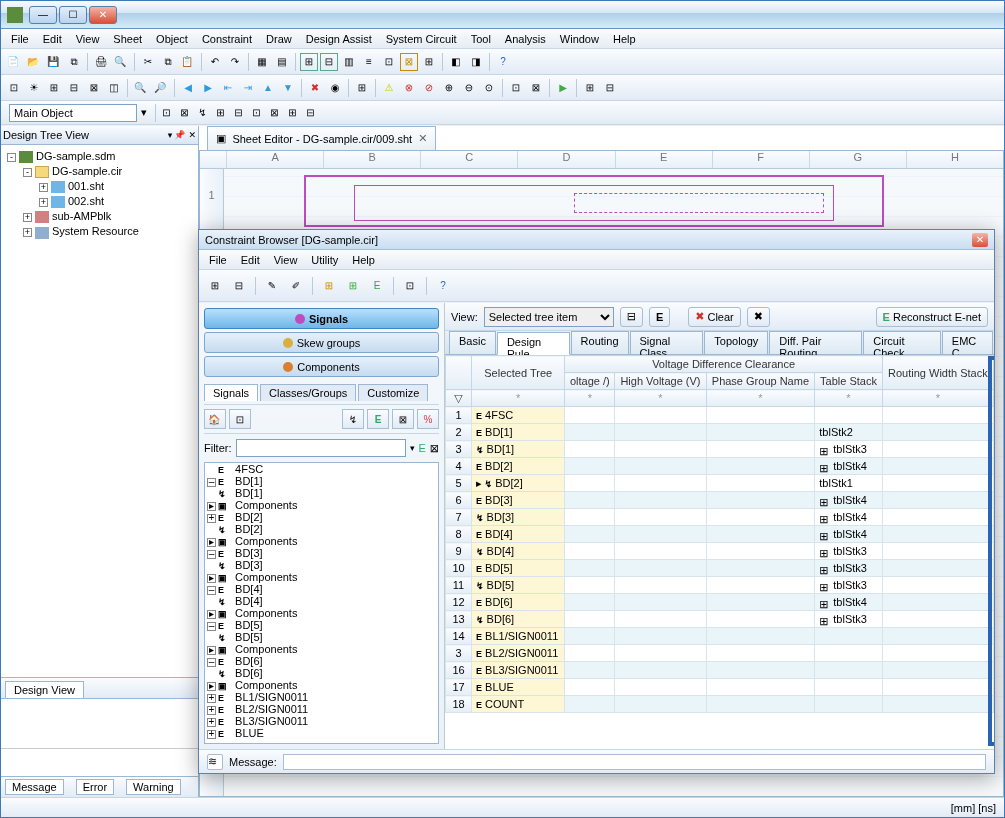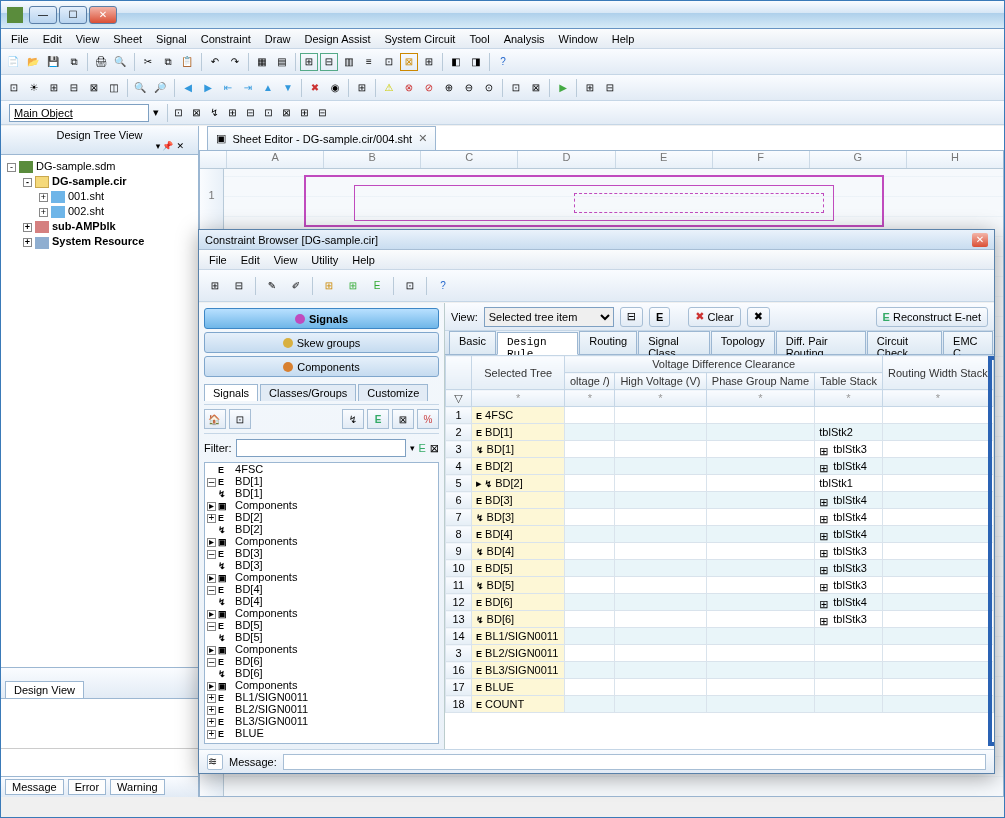--- a/index.html
+++ b/index.html
@@ -15,43 +15,43 @@
 .titlebar .win-btn.close { background: linear-gradient(#f3b5a9, #da4f35); color: #fff; }
 
 .menubar { height: 20px; background: linear-gradient(#fbfcfd, #e5ecf4); display: flex; align-items: center; padding: 0 4px; gap: 2px; border-bottom: 1px solid #c9d7e6; }
 .menubar span { padding: 2px 6px; }
 
 .toolbar { height: 26px; background: linear-gradient(#fafcff, #e2ebf5); border-bottom: 1px solid #c5d6e6; display: flex; align-items: center; padding: 0 4px; gap: 2px; }
 .tb-btn { width: 18px; height: 18px; border: 1px solid transparent; display: inline-flex; align-items: center; justify-content: center; font-size: 10px; }
 .tb-sep { width: 1px; height: 18px; background: #b9cad9; margin: 0 2px; }
 
 .obj-bar { height: 24px; background: linear-gradient(#fafcff,#e2ebf5); border-bottom: 1px solid #c5d6e6; display:flex; align-items:center; padding:0 8px; }
-.obj-bar input { width: 140px; height: 18px; border:1px solid #7ea0c2; padding:0 4px;text-decoration:underline; }
+.obj-bar input { width: 128px; height: 18px; border:1px solid #7ea0c2; padding:0 4px; }
 
 .main-body { display: flex; position: absolute; top: 125px; left: 0; right: 0; bottom: 20px; }
 .left-panel { width: 198px; background: #fff; border-right: 1px solid #9cb7d2; display:flex; flex-direction:column; }
-.panel-tab { background: linear-gradient(#fafcff,#d9e6f3); border-bottom:1px solid #9cb7d2; padding:3px 14px; font-size:11px; display:flex; align-items:center;flex-direction:column; }
+.panel-tab { background: linear-gradient(#fafcff,#d9e6f3); border-bottom:1px solid #9cb7d2; padding:3px 2px; font-size:11px; display:flex; align-items:center; }
 .panel-tab .pin { margin-left:auto; font-size:9px; }
 .tree { flex:1; padding:4px 6px; overflow:auto; background:#fff; }
 .tree-item { padding:1px 0 1px 0; white-space:nowrap; }
 .tree-item .exp { display:inline-block; width:9px; height:9px; border:1px solid #888; text-align:center; line-height:7px; font-size:9px; margin-right:3px; }
 .tree-item .ico { display:inline-block; width:14px; height:12px; margin-right:3px; vertical-align:middle; }
 .ico-sdm { background:#5a8c3c; }
 .ico-folder { background:#f5d97a; border:1px solid #c9a84f; }
 .ico-sht { background:#6eb5e8; }
 .ico-blk { background:#d58080; }
 .ico-res { background:#8faed0; }
-.indent1 { padding-left: 16px; font-weight: bold; }
+.indent1 { padding-left: 16px; }
 .indent2 { padding-left: 32px; }
 
-.lp-tabs { border-top:1px solid #9cb7d2; background:linear-gradient(#fafcff,#e2ebf5); padding:13px 4px 0;text-decoration:underline; }
+.lp-tabs { border-top:1px solid #9cb7d2; background:linear-gradient(#fafcff,#e2ebf5); padding:3px 4px 0;text-decoration:underline; }
 .lp-tabs .tab { display:inline-block; border:1px solid #9cb7d2; border-bottom:none; padding:2px 8px; background:#fff; }
 .console-lbl { background:linear-gradient(#fafcff,#d9e6f3); border-top:1px solid #9cb7d2; padding:3px 6px; }
 .console-body { height:28px; border-top:1px solid #ccc; background:#fff; }
-.msg-tabs { background:linear-gradient(#fafcff,#e2ebf5); border-top:1px solid #9cb7d2; padding:2px 4px; display:flex; gap:4px; align-items:center; }
+.msg-tabs { background:linear-gradient(#fafcff,#e2ebf5); border-top:1px solid #9cb7d2; padding:2px 4px; display:flex; gap:12px; align-items:center; }
 .msg-tabs .mtab { border:1px solid #9cb7d2; padding:1px 6px; background:#fdfdfd; }
 
 .sheet-area { flex:1; background:#fff; position:relative; }
 .sheet-tab { position:absolute; top:0; left:8px; height:24px; display:flex; align-items:center; border:1px solid #9cb7d2; border-bottom:none; background:linear-gradient(#fdfeff,#e7f0f8); padding:0 8px; gap:6px; }
 .sheet-tab .x { color:#666; }
 .sheet-canvas { position:absolute; top:24px; left:0; right:0; bottom:0; border:1px solid #9cb7d2; background:#fff; }
 .ruler-h { height:18px; background:linear-gradient(#fafcff,#e8f0f8); border-bottom:1px solid #b8cad9; display:flex; padding-left:26px; }
 .ruler-h span { flex:1; text-align:center; color:#777; border-left:1px solid #cbd9e6; }
 .ruler-v { position:absolute; top:18px; left:0; width:24px; bottom:0; background:linear-gradient(90deg,#fafcff,#e8f0f8); border-right:1px solid #b8cad9; color:#777; text-align:center; padding-top:20px; }
 .draw-surface { position:absolute; top:18px; left:24px; right:0; bottom:0; background:repeating-linear-gradient(0deg,#f6f9fc,#f6f9fc 19px,#e3ecf3 20px),repeating-linear-gradient(90deg,transparent,transparent 49px,#e3ecf3 50px); }
@@ -88,21 +88,21 @@
 .cb-tree .exp { display:inline-block; width:9px; height:9px; border:1px solid #888; text-align:center; line-height:6px; font-size:10px; margin-right:2px; background:#fff; }
 .cb-tree .enet { display:inline-block; width:12px; height:10px; margin-right:2px; font-size:9px; font-weight:bold; color:#000; }
 .i1 { padding-left:10px; } .i2 { padding-left:24px; }
 
 .cb-right { flex:1; background:#fff; display:flex; flex-direction:column; }
 .cb-view-row { height:28px; display:flex; align-items:center; padding:0 6px; gap:6px; border-bottom:1px solid #c5d6e6; background:linear-gradient(#fafcff,#e2ebf5); }
 .cb-view-row select.vsel { height:20px; border:1px solid #7ea0c2; width:130px; }
 .cb-view-row .vbtn { height:20px; border:1px solid #a7bed5; background:linear-gradient(#fafcff,#e2ebf5); padding:0 6px; display:flex; align-items:center; gap:3px; border-radius:3px; }
 .cb-right-tabs { height:24px; display:flex; border-bottom:1px solid #9cb7d2; background:linear-gradient(#e8f0f8,#d5e2ef); padding-left:4px; }
 .cb-right-tabs .rtab { border:1px solid #9cb7d2; border-bottom:none; padding:3px 9px; background:linear-gradient(#f2f7fc,#dde9f3); margin-right:1px; }
-.cb-right-tabs .rtab.active { background:#fff; border-bottom:1px solid #fff; position:relative; top:1px;font-family:Liberation Mono, monospace; }
+.cb-right-tabs .rtab.active { background:#fff; border-bottom:1px solid #fff; position:relative; top:1px; }
 .grid-wrap { flex:1; overflow:auto; position:relative; }
 table.grid { border-collapse:collapse; width:100%; }
 table.grid th { background:linear-gradient(#fafcff,#e5eef6); border:1px solid #c5d6e6; padding:2px 4px; font-weight:normal; color:#333; position:sticky; }
 table.grid td { border:1px solid #d9e3ec; padding:1px 4px; height:17px; }
 table.grid tr:nth-child(even) td.datacell { background:#e9f5f9; }
 table.grid td.rownum { background:linear-gradient(#fafcff,#e5eef6); text-align:center; width:26px; }
 table.grid td.selitem { background:#fdf7d6; }
 .filter-cell::before { content:"*"; color:#999; }
 .tblstk-ico { display:inline-block; width:12px; height:10px; margin-right:2px; vertical-align:middle; }
 .highlight-col { position:absolute; border:4px solid #2a62b4; pointer-events:none; top:1px; left:543px; width:90px; height:390px; }
@@ -121,21 +121,21 @@
       <div class="win-btn">—</div>
       <div class="win-btn">☐</div>
       <div class="win-btn close">✕</div>
     </div>
   </div>
   <div class="menubar" id="main-menubar">
       <span>File</span>
       <span>Edit</span>
       <span>View</span>
       <span>Sheet</span>
-      <span>Signal</span>
+      <span>Object</span>
       <span>Constraint</span>
       <span>Draw</span>
       <span>Design Assist</span>
       <span>System Circuit</span>
       <span>Tool</span>
       <span>Analysis</span>
       <span>Window</span>
       <span>Help</span>
     </div>
   <div class="toolbar">
@@ -245,21 +245,21 @@
       <div class="console-body"></div>
       <div class="msg-tabs">
         <span class="mtab">Message</span>
         <span class="mtab">Error</span>
         <span class="mtab">Warning</span>
       </div>
     </div>
     <div class="sheet-area">
       <div class="sheet-tab">
         <span>▣</span>
-        <span>Sheet Editor - DG-sample.cir/004.sht</span>
+        <span>Sheet Editor - DG-sample.cir/009.sht</span>
         <span class="x">✕</span>
       </div>
       <div class="sheet-canvas">
         <div class="ruler-h" id="ruler-h">
             <span>A</span>
             <span>B</span>
             <span>C</span>
             <span>D</span>
             <span>E</span>
             <span>F</span>
@@ -267,20 +267,23 @@
             <span>H</span>
           </div>
         <div class="ruler-v">1</div>
         <div class="draw-surface">
           <div class="pcb-box"></div>
           <div class="pcb-inner"></div>
           <div class="pcb-inner2"></div>
         </div>
       </div>
     </div>
+  </div>
+  <div class="statusbar">
+    <span>[mm] [ns]</span>
   </div>
 </div>
 
 <div class="cb-window">
   <div class="cb-title">
     <span>Constraint Browser [DG-sample.cir]</span>
     <span class="cb-x">✕</span>
   </div>
   <div class="cb-menu" id="cb-menubar">
       <span>File</span>

